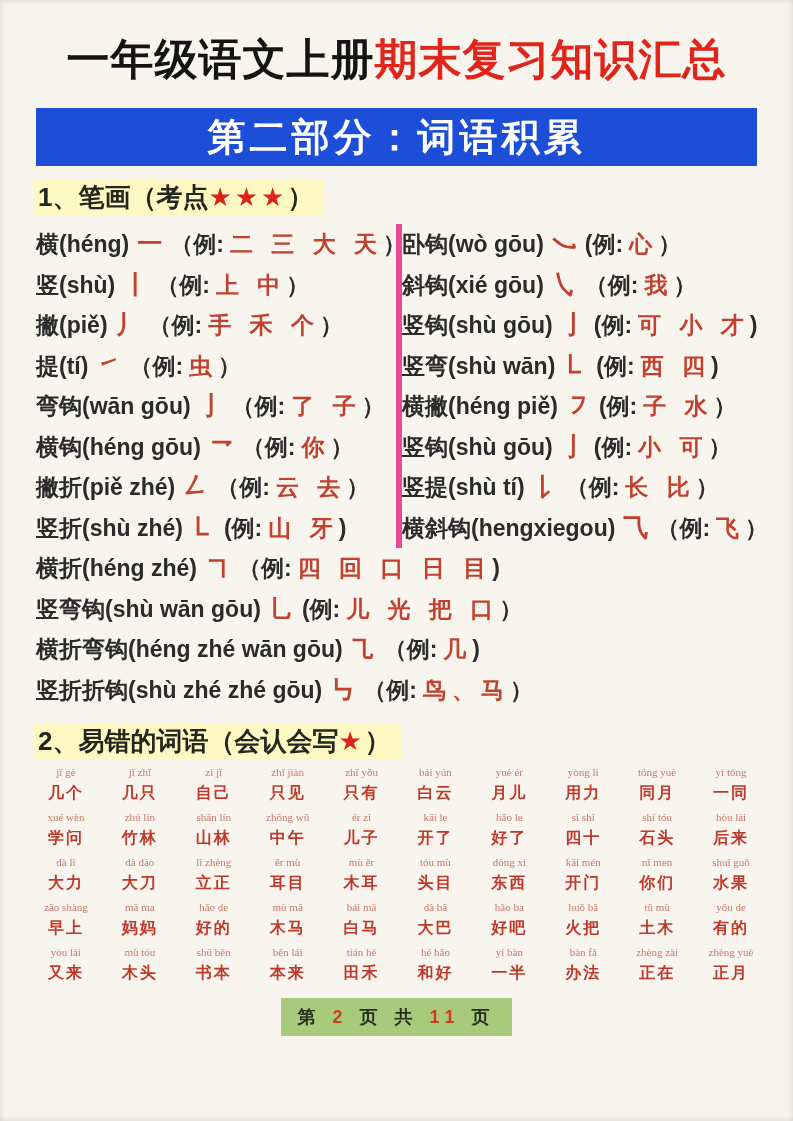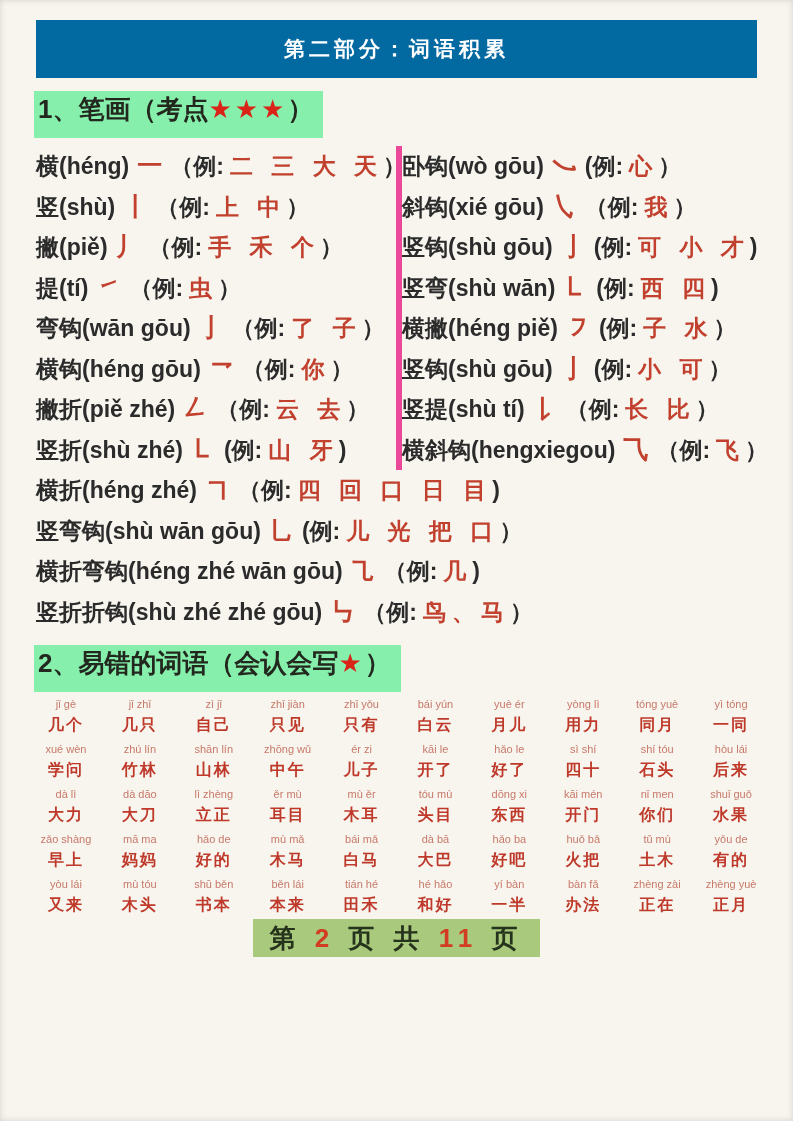--- a/index.html
+++ b/index.html
@@ -15,63 +15,66 @@
   }
   .title{
     text-align:center;margin:30px 10px 0;
     font-size:43px;font-weight:900;letter-spacing:1px;
     line-height:58px;white-space:nowrap;
   }
   .title .t-black{color:#141414;}
   .title .t-red{color:#e2251a;}
   .banner{
     margin:20px 36px 0;height:58px;line-height:58px;
-    background:#0369a1;color:#ffffff;text-align:center;
-    font-size:21px;font-weight:800;letter-spacing:4px;
+    background:#1d4ed8;color:#ffffff;text-align:center;
+    font-size:38px;font-weight:800;letter-spacing:4px;
   }
   .sec-head{
-    display:inline-block;background:#86efac;
-    padding:1px 10px 12px 4px;margin:13px 0 0 34px;
+    display:inline-block;background:#fef9c3;
+    padding:1px 10px 2px 4px;margin:13px 0 0 34px;
     font-size:26px;font-weight:700;color:#23281e;line-height:34px;
   }
   .sec-head .stars{color:#da2418;letter-spacing:3px;}
   .cols{display:flex;margin:8px 18px 0 36px;}
   .col-left{width:360px;}
   .col-right{flex:1;border-left:6px solid #ec4899;padding-left:0;}
   .stroke-row{
     font-size:23px;line-height:39.5px;white-space:nowrap;
     color:#2b2b2b;font-weight:600;
   }
   .full-rows{margin:0 18px 0 36px;}
   .sname{color:#2b2b2b;}
   .sglyph{color:#c2402e;font-weight:800;display:inline-block;
     min-width:22px;text-align:center;margin:0 8px;font-size:25px;}
   .spre{color:#2b2b2b;}
   .sex{color:#c2402e;font-weight:700;letter-spacing:6px;margin-left:6px;}
   .spost{color:#2b2b2b;}
   .word-grid{
     display:grid;grid-template-columns:repeat(10,1fr);
-    margin:6px 26px 0 30px;row-gap:5px;column-gap:2px;
+    margin:6px 26px 0 30px;row-gap:5px;column-gap:2px;font-family:Liberation Serif, serif;
   }
   .word-cell{text-align:center;}
   .wpy{font-size:11px;color:#c8796a;line-height:13px;white-space:nowrap;}
   .whz{font-size:16px;color:#bf392b;font-weight:800;line-height:27px;
     letter-spacing:2px;white-space:nowrap;}
   .footer{
-    width:fit-content;margin:1px auto 0;background:#a9ca7d;
-    padding:2px 16px;font-size:26px;font-weight:800;color:#26331c;
+    width:fit-content;margin:12px auto 0;background:#a9ca7d;
+    padding:2px 16px;font-size:18px;font-weight:800;color:#26331c;
     letter-spacing:6px;line-height:34px;
   }
   .footer .pg-num{color:#d23c22;}
 </style>
 </head>
 <body>
 
 <div class="sheet">
 
+  <div class="title">
+    <span class="t-black">一年级语文上册</span><span class="t-red">期末复习知识汇总</span>
+  </div>
 
   <div class="banner">第二部分：词语积累</div>
 
   <div class="sec-head">
     <span>1、笔画（考点</span><span class="stars">★★★</span><span>）</span>
   </div>
 
   <div class="cols">
     <div class="col-left" id="left-col">
         <div class="stroke-row"><span class="sname">横(héng)</span><span class="sglyph">一</span><span class="spre">（例:</span><span class="sex">二 三 大 天</span><span class="spost">）</span></div>

